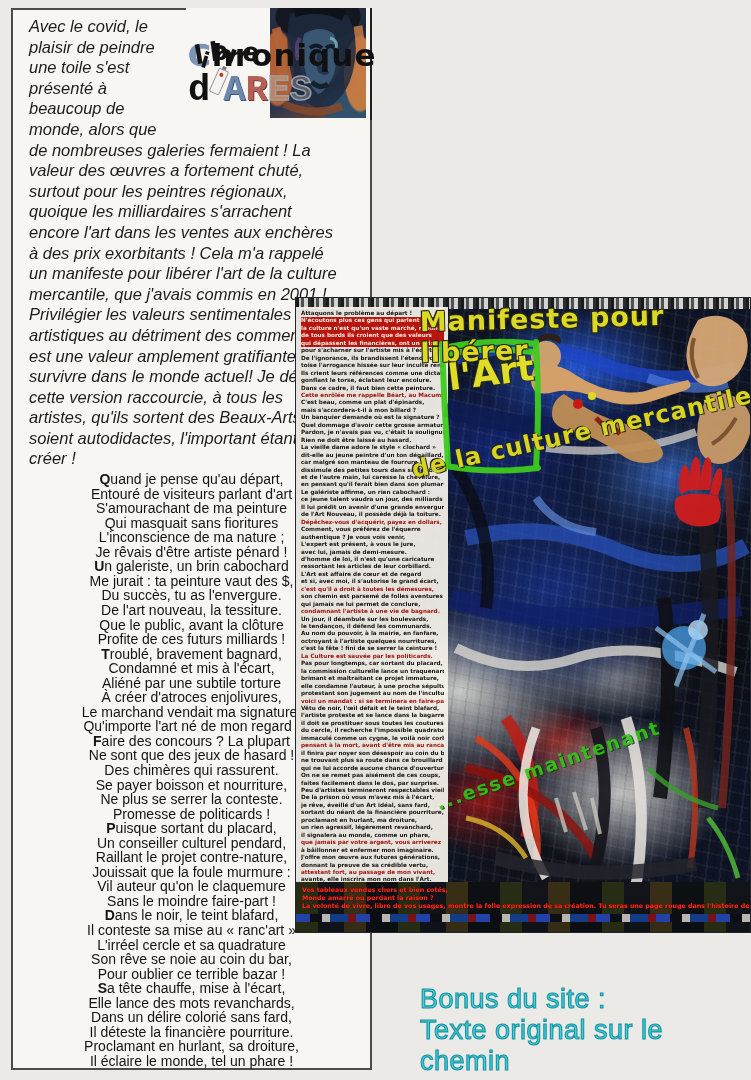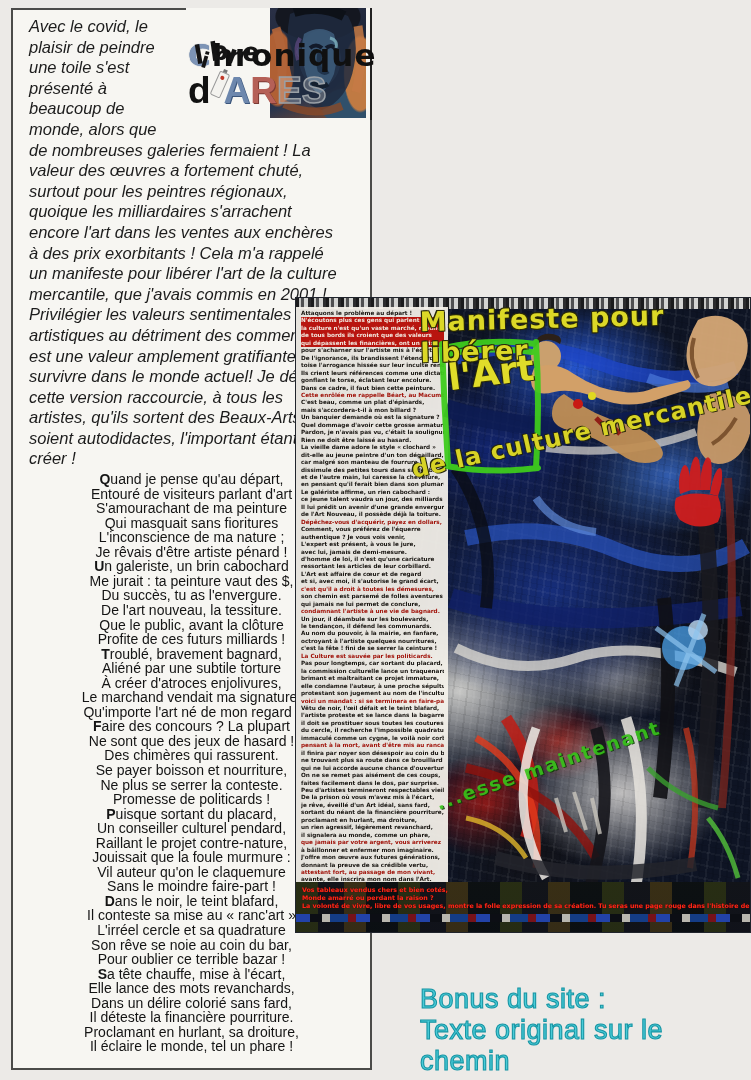--- a/index.html
+++ b/index.html
@@ -37,21 +37,21 @@
   .logo-w1 .cap{color:#7d94b6;text-shadow:0 0 1px #44608a;}
   .logo-w2{position:absolute;left:8px;top:30px;z-index:3;font-weight:bold;
     font-family:"DejaVu Sans",sans-serif;color:#141414;}
   .logo-w2 span{display:inline-block;font-size:26px;}
   .logo-w2 .c0{transform:rotate(-10deg) translateY(2px);}
   .logo-w2 .c1{transform:rotate(16deg) translateY(6px);font-size:22px;}
   .logo-w2 .c2{transform:rotate(-8deg) translateY(-2px);}
   .logo-w2 .c3{transform:rotate(20deg) translateY(2px);}
   .logo-w2 .c4{transform:rotate(-5deg) translateY(-1px);}
   .logo-w3{position:absolute;left:2px;top:64px;z-index:3;font-weight:bold;
-    font-family:Liberation Sans, sans-serif;font-size:37px;line-height:37px;}
+    font-family:Liberation Mono, monospace;font-size:37px;line-height:37px;}
   .logo-w3 .d{color:#111;}
   .logo-w3 .a{color:#6d87ad;text-shadow:1px 1px 0 #3c567c;}
   .logo-w3 .r{color:#b56057;text-shadow:1px 1px 0 #7c3a34;}
   .logo-w3 .es{color:rgba(240,240,240,.25);-webkit-text-stroke:1.5px #9aa0a6;}
   .tube{display:inline-block;width:9px;height:24px;background:#f4f3ef;
     border:1px solid #999;border-radius:2px;transform:rotate(24deg) translateY(-6px);
     position:relative;margin:0 1px;}
   .tube:before{content:"";position:absolute;left:2px;top:3px;width:4px;height:4px;
     border-radius:50%;background:#c03a2a;}
   .tube:after{content:"";position:absolute;left:2px;top:-4px;width:4px;height:3px;background:#777;}
@@ -188,20 +188,21 @@
       <div class="poem-line">Qui masquait sans fioritures</div>
       <div class="poem-line">L'inconscience de ma nature ;</div>
       <div class="poem-line">Je rêvais d'être artiste pénard !</div>
       <div class="poem-line"><b>U</b>n galeriste, un brin cabochard</div>
       <div class="poem-line">Me jurait : ta peinture vaut des $,</div>
       <div class="poem-line">Du succès, tu as l'envergure.</div>
       <div class="poem-line">De l'art nouveau, la tessiture.</div>
       <div class="poem-line">Que le public, avant la clôture</div>
       <div class="poem-line">Profite de ces futurs milliards !</div>
       <div class="poem-line"><b>T</b>roublé, bravement bagnard,</div>
+      <div class="poem-line">Condamné et mis à l'écart,</div>
       <div class="poem-line">Aliéné par une subtile torture</div>
       <div class="poem-line">À créer d'atroces enjolivures,</div>
       <div class="poem-line">Le marchand vendait ma signature.</div>
       <div class="poem-line">Qu'importe l'art né de mon regard !</div>
       <div class="poem-line"><b>F</b>aire des concours ? La plupart</div>
       <div class="poem-line">Ne sont que des jeux de hasard !</div>
       <div class="poem-line">Des chimères qui rassurent.</div>
       <div class="poem-line">Se payer boisson et nourriture,</div>
       <div class="poem-line">Ne plus se serrer la conteste.</div>
       <div class="poem-line">Promesse de politicards !</div>

